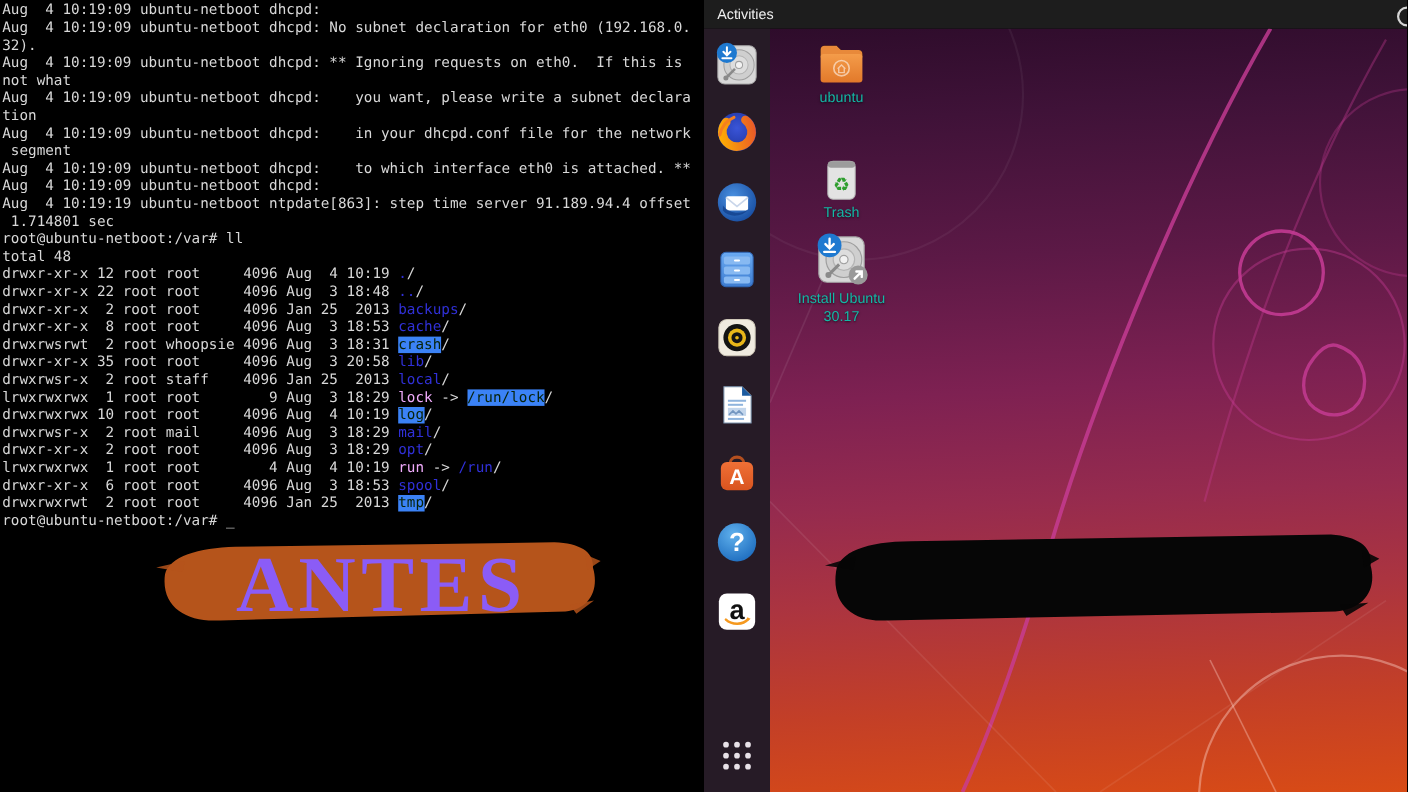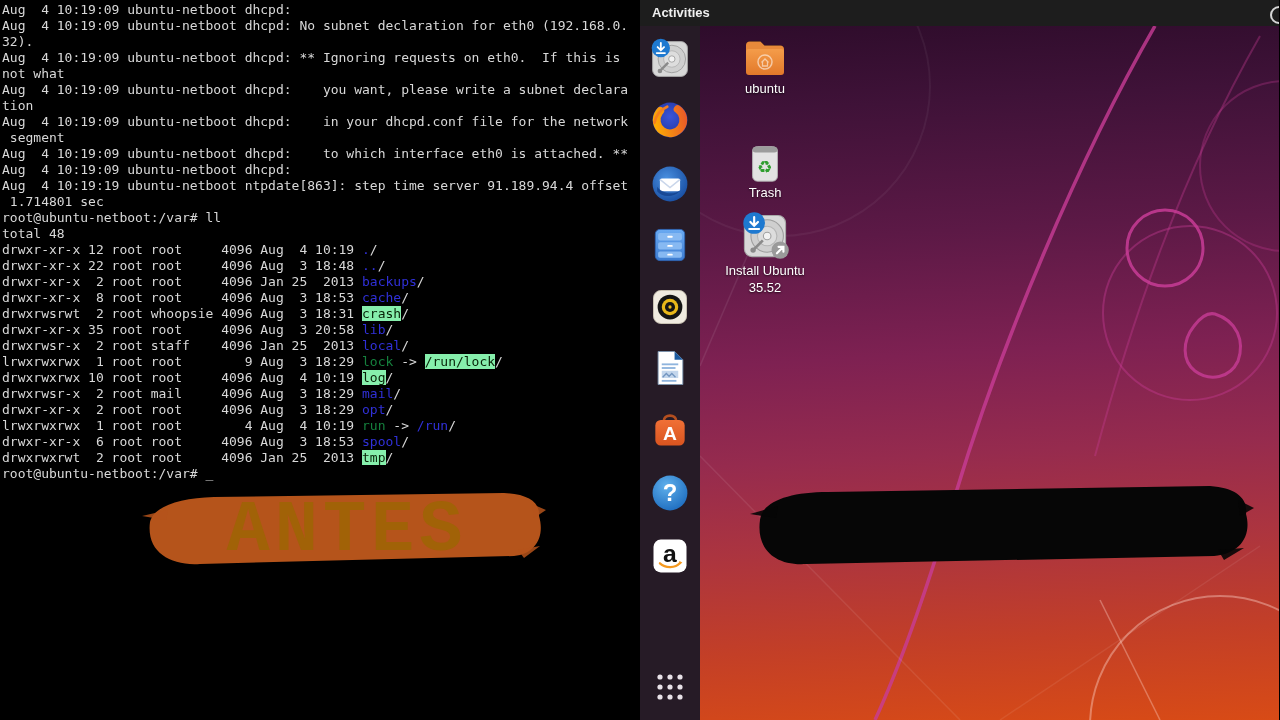--- a/index.html
+++ b/index.html
@@ -7,52 +7,52 @@
          font-family:"Liberation Sans",sans-serif;}
 
   
   .terminal{position:absolute;left:0;top:0;width:640px;height:720px;background:#000;
             padding:2px 0 0 2px;box-sizing:border-box;
             font-family:"DejaVu Sans Mono",monospace;font-size:13px;line-height:16px;
             white-space:pre;overflow:hidden;}
   .tline{height:16px;}
   .seg-fg{color:#d8d8d8;}
   .seg-blue{color:#3030d8;}
-  .seg-cyan{color:#15803d;}
-  .seg-greenbg{background:#86efac;color:#072207;}
+  .seg-cyan{color:#f0abfc;}
+  .seg-greenbg{background:#3b82f6;color:#072207;}
   .seg-cursor{color:#d8d8d8;}
 
   
   .badge{position:absolute;display:flex;align-items:center;justify-content:center;}
   .badge svg{position:absolute;left:0;top:0;}
-  .badge .badge-text{position:relative;color:#a16207;font-family:Liberation Mono, monospace;
+  .badge .badge-text{position:relative;color:#8b5cf6;font-family:Liberation Serif, serif;
                      font-weight:bold;margin-left:10px;}
   #badge-before{left:136px;top:486px;width:412px;height:90px;}
   #badge-before .badge-text{font-size:72px;letter-spacing:5px;}
   #badge-after{left:748px;top:480px;width:506px;height:92px;}
   #badge-after .badge-text{font-size:74px;letter-spacing:1px;}
 
   
   .topbar{position:absolute;left:640px;top:0;width:640px;height:26px;background:#1d1d1d;
           color:#f0f0f0;font-size:13px;display:flex;align-items:center;}
-  .activities{padding:0 12px;height:26px;line-height:26px;cursor:default;font-weight:bold;}
+  .activities{padding:0 12px;height:26px;line-height:26px;cursor:default;}
   .tray-partial{position:absolute;right:-8px;top:6px;width:14px;height:14px;border:2px solid #d5d5d5;
                 border-radius:50%;}
 
   .dock{position:absolute;left:640px;top:26px;width:60px;height:694px;
         background:rgba(40,29,40,0.94);}
   .dock-item{position:absolute;left:8px;width:44px;height:44px;}
   .dock-item svg{width:44px;height:44px;display:block;}
 
   .wallpaper{position:absolute;left:700px;top:26px;width:580px;height:694px;
      background:linear-gradient(177deg,#2e0c2b 0%,#3f1238 12%,#5c1946 30%,#7e2152 47%,
                 #962b4e 61%,#ab3440 73%,#c33f27 87%,#d84b16 100%);}
   .wallpaper svg.pattern{position:absolute;left:0;top:0;}
 
-  .desk-icon{position:absolute;text-align:center;color:#ffffff;}
+  .desk-icon{position:absolute;text-align:center;color:#14b8a6;}
   .desk-icon .dlabel{font-size:13px;line-height:17px;text-shadow:0 1px 2px rgba(0,0,0,.7);}
   #desk-folder{left:715px;top:36px;width:100px;}
   #desk-trash{left:715px;top:140px;width:100px;}
   #desk-install{left:710px;top:210px;width:110px;}
   .desk-icon svg{display:block;margin:0 auto;}
 </style>
 </head>
 <body>
 
 <div id="stage">
@@ -271,16 +271,16 @@
       <circle cx="26" cy="24" r="9" fill="#dddddd" stroke="#b5b5b5"></circle>
       <circle cx="26" cy="24" r="3.5" fill="#f2f2f2" stroke="#a0a0a0"></circle>
       <line x1="13" y1="37" x2="22" y2="28" stroke="#8a8a8a" stroke-width="2.5"></line>
       <circle cx="13" cy="37" r="2.5" fill="#8a8a8a"></circle>
       <circle cx="14" cy="12" r="10" fill="#1e79d0"></circle>
       <path d="M14,6.5 L14,14 M10.5,11 L14,14.5 L17.5,11 M9.5,17.5 h9" stroke="#fff" stroke-width="2" fill="none" stroke-linecap="round"></path>
       <circle cx="38" cy="37" r="8" fill="#9a9a9a"></circle>
       <path d="M35,40 L41,34 M36.5,34 h4.5 v4.5" stroke="#fff" stroke-width="2" fill="none" stroke-linecap="round"></path>
     </svg>
     <div class="dlabel">Install Ubuntu</div>
-    <div class="dlabel">35.52</div>
+    <div class="dlabel">30.17</div>
   </div>
 
 </div>
 
 </body></html>

